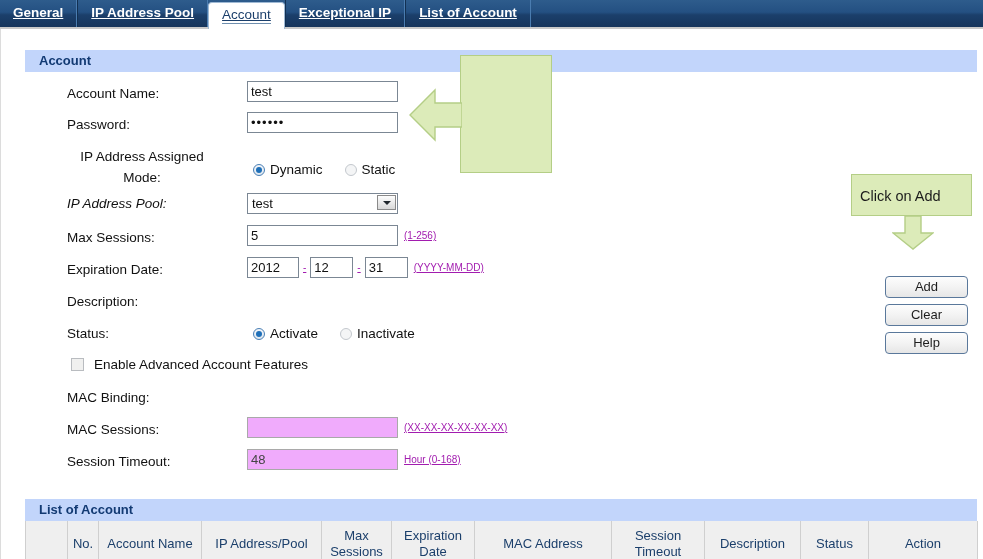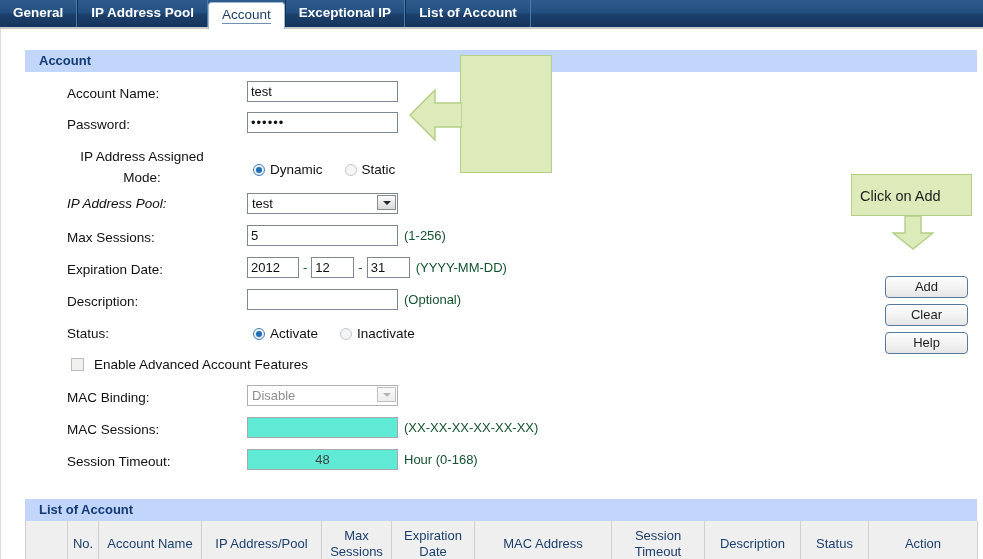--- a/index.html
+++ b/index.html
@@ -20,20 +20,21 @@
   }
   .tab{
     position:relative;
     height:27px; line-height:26px;
     padding:0 13px;
     color:#ffffff; font-size:13.5px; font-weight:bold;
     white-space:nowrap;
     border-right:1px solid #4a7cb0;
     border-left:1px solid #123052;
     box-sizing:border-box;
+    text-decoration:underline;
   }
   .tab:first-child{border-left:none;}
   .tab.active{
     background:#ffffff; color:#1b3f6b; font-weight:normal;
     border:1px solid #9fb9d4; border-bottom:none;
     border-top-left-radius:4px; border-top-right-radius:4px;
     height:27px; line-height:24px;
     margin-bottom:-2px; padding-bottom:2px;
     z-index:3;
   }
@@ -73,22 +74,22 @@
   input.txt{
     font-family:"Liberation Sans", sans-serif;
     font-size:13px; color:#111;
     height:19px; line-height:19px;
     padding:0 3px;
     border:1px solid #7b8794;
     background:#ffffff;
     box-sizing:border-box;
     vertical-align:middle;
   }
-  input.txt.dis{ background:#5eead4; color:#444; border:1px solid #a9a9a9;text-align:center;}
-  .hint{ font-size:13px; color:#14532d; margin-left:6px; vertical-align:middle;}
+  input.txt.dis{ background:#f0abfc; color:#444; border:1px solid #a9a9a9;}
+  .hint{ font-size:10px; color:#a21caf; margin-left:6px; vertical-align:middle;text-decoration:underline;}
 
   
   .sel{
     display:inline-block; position:relative;
     height:19px; box-sizing:border-box;
     border:1px solid #7b8794; background:#ffffff;
     font-size:13px; line-height:18px; color:#111;
     padding-left:4px; vertical-align:middle;
   }
   .sel .cap{ display:block; padding-right:24px; }
@@ -227,46 +228,37 @@
 
       <div class="row" style="height:32px;">
         <div class="lbl" style="top:3px;">Expiration Date:</div>
         <div class="fieldzone" style="top:0;">
           <input class="txt" style="width: 52px; height: 21px;" value="2012"><span class="hint" style="margin:0 4px;">-</span><input class="txt" style="width: 43px; height: 21px;" value="12"><span class="hint" style="margin:0 4px;">-</span><input class="txt" style="width: 43px; height: 21px;" value="31"><span class="hint">(YYYY-MM-DD)</span>
         </div>
       </div>
 
       <div class="row" style="height:32px;">
         <div class="lbl" style="top:3px;">Description:</div>
-        <div class="fieldzone" style="top:0;">
-          <input class="txt" style="width: 151px; height: 21px;" value=""><span class="hint">(Optional)</span>
-        </div>
       </div>
 
       <div class="row" style="height:32px;">
         <div class="lbl" style="top:3px;">Status:</div>
         <div class="fieldzone" style="left:252px;top:3px;">
           <span class="radio on"></span><span class="rlabel">Activate</span><span class="radio off"></span><span class="rlabel">Inactivate</span>
         </div>
       </div>
 
       <div class="row" style="height:32px;">
         <div style="position:absolute;left:70px;top:2px;">
           <span class="chk"></span><span class="rlabel" style="margin-left:10px;">Enable Advanced Account Features</span>
         </div>
       </div>
 
       <div class="row" style="height:32px;">
         <div class="lbl" style="top:3px;">MAC Binding:</div>
-        <div class="fieldzone" style="top:0;">
-          <span class="sel dis" style="width:151px;height:21px;line-height:20px;">
-            <span class="cap">Disable</span>
-            <span class="arrowbox"></span>
-          </span>
-        </div>
       </div>
 
       <div class="row" style="height:32px;">
         <div class="lbl" style="top:3px;">MAC Sessions:</div>
         <div class="fieldzone" style="top:0;">
           <input class="txt dis" style="width: 151px; height: 21px;" value=""><span class="hint">(XX-XX-XX-XX-XX-XX)</span>
         </div>
       </div>
 
       <div class="row" style="height:32px;">

